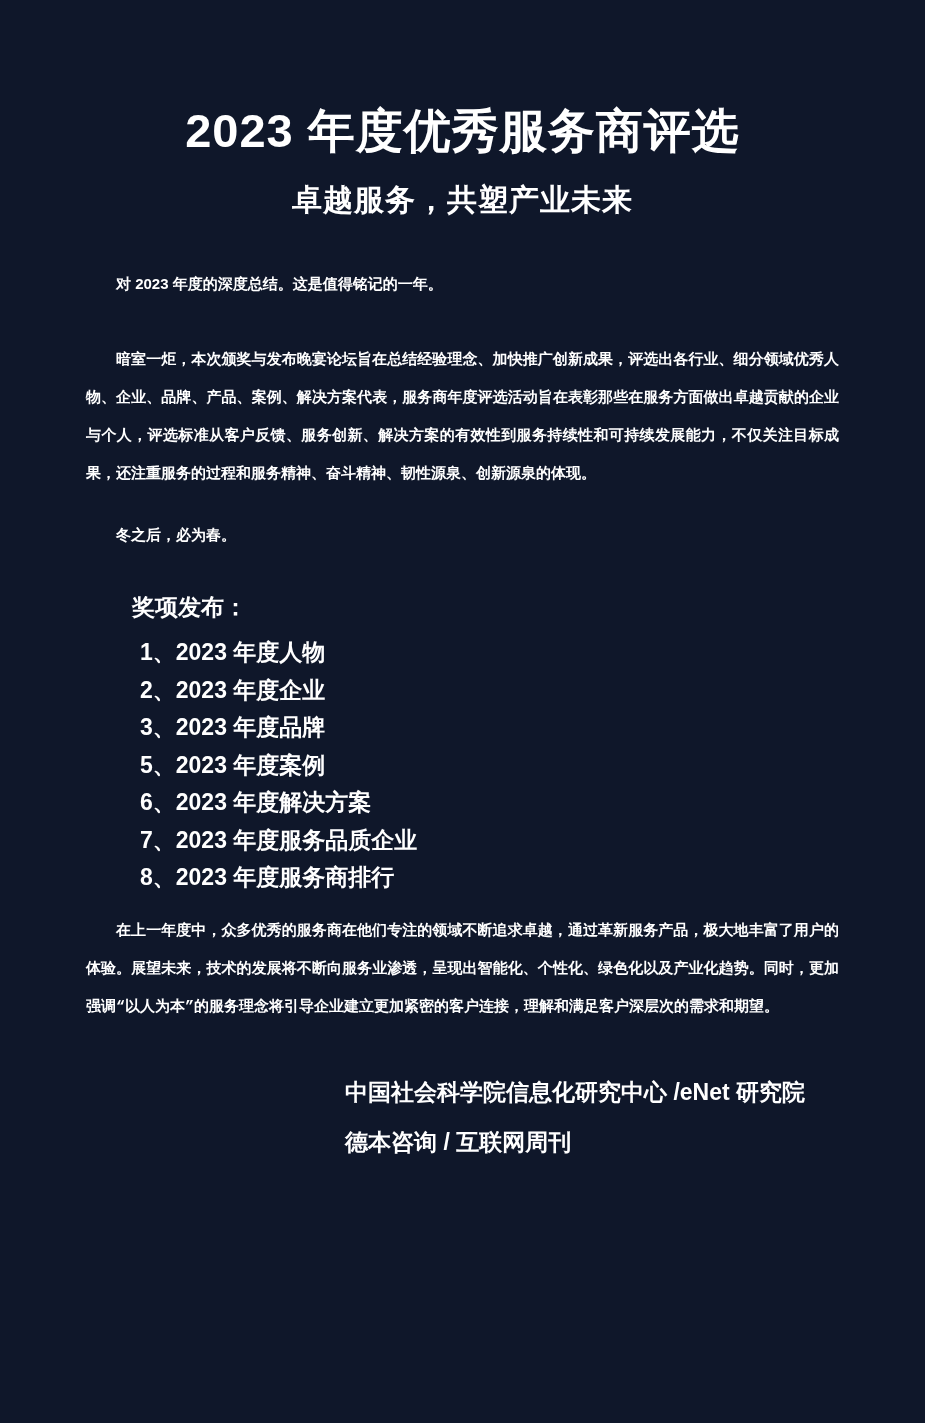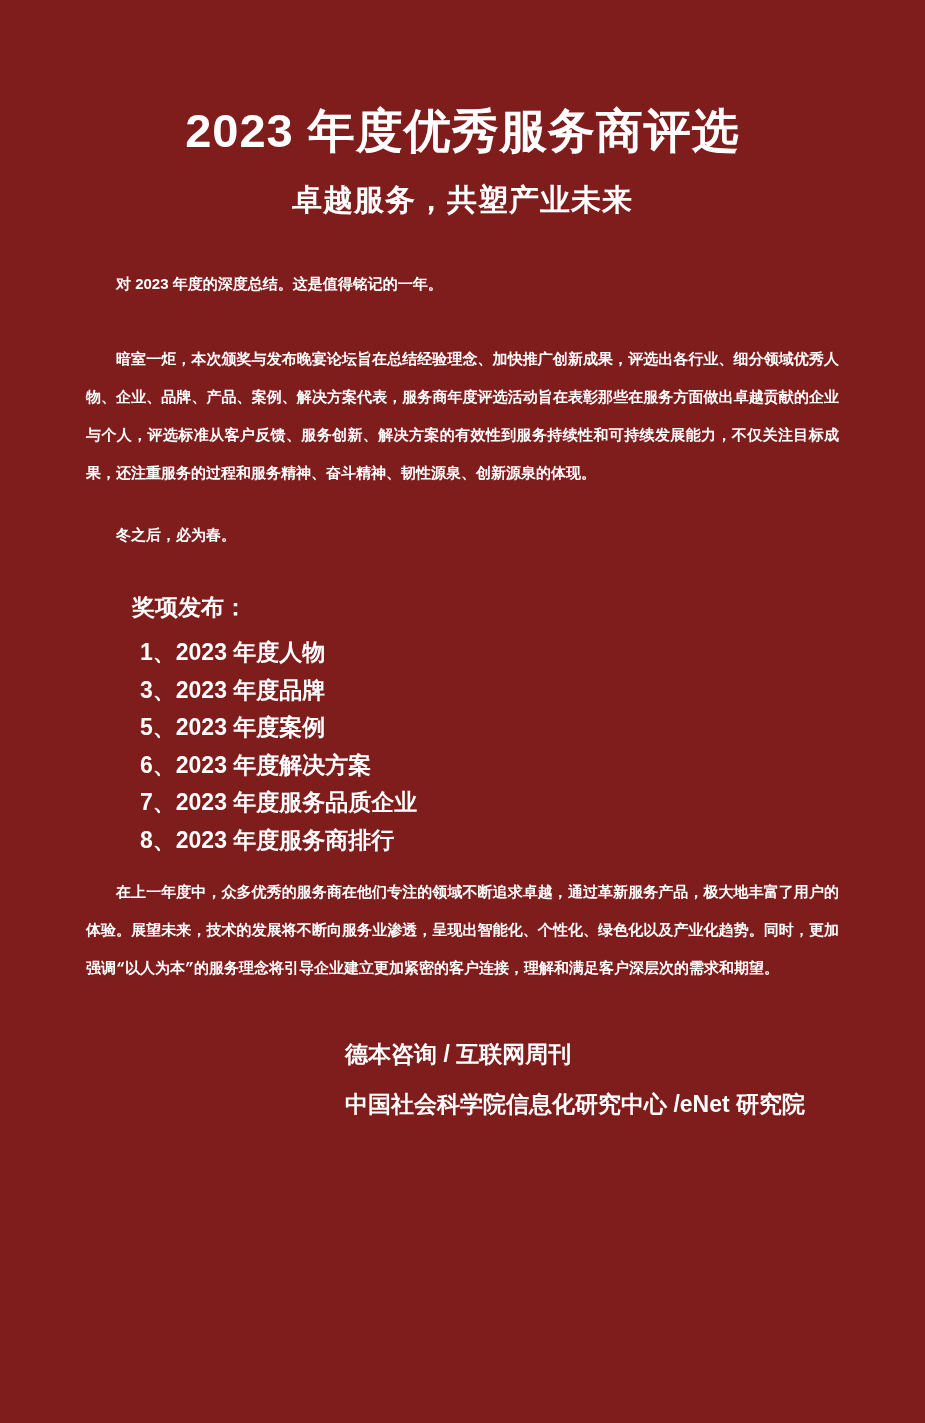--- a/index.html
+++ b/index.html
@@ -4,21 +4,21 @@
 <style>
   html, body {
     margin: 0;
     padding: 0;
     background: #ffffff;
   }
   .page {
     position: relative;
     width: 925px;
     height: 1423px;
-    background: #7f1d1d;
+    background: #0f172a;
     color: #FFFFFF;
     font-family: "Liberation Sans", sans-serif;
     font-weight: bold;
     overflow: hidden;
     box-sizing: border-box;
     padding: 0 86px;
   }
   .title {
     margin: 102px 0 0 0;
     font-size: 47px;
@@ -79,27 +79,28 @@
   <p class="para para-intro">对 2023 年度的深度总结。这是值得铭记的一年。</p>
 
   <p class="para para-main">暗室一炬，本次颁奖与发布晚宴论坛旨在总结经验理念、加快推广创新成果，评选出各行业、细分领域优秀人物、企业、品牌、产品、案例、解决方案代表，服务商年度评选活动旨在表彰那些在服务方面做出卓越贡献的企业与个人，评选标准从客户反馈、服务创新、解决方案的有效性到服务持续性和可持续发展能力，不仅关注目标成果，还注重服务的过程和服务精神、奋斗精神、韧性源泉、创新源泉的体现。</p>
 
   <p class="para para-winter">冬之后，必为春。</p>
 
   <p class="awards-heading">奖项发布：</p>
 
   <ul class="awards-list">
     <li>1、2023 年度人物</li>
+    <li>2、2023 年度企业</li>
     <li>3、2023 年度品牌</li>
     <li>5、2023 年度案例</li>
     <li>6、2023 年度解决方案</li>
     <li>7、2023 年度服务品质企业</li>
     <li>8、2023 年度服务商排行</li>
   </ul>
 
   <p class="para para-closing">在上一年度中，众多优秀的服务商在他们专注的领域不断追求卓越，通过革新服务产品，极大地丰富了用户的体验。展望未来，技术的发展将不断向服务业渗透，呈现出智能化、个性化、绿色化以及产业化趋势。同时，更加强调“以人为本”的服务理念将引导企业建立更加紧密的客户连接，理解和满足客户深层次的需求和期望。</p>
 
   <div class="footer">
+    <div>中国社会科学院信息化研究中心 /eNet 研究院</div>
     <div>德本咨询 / 互联网周刊</div>
-    <div>中国社会科学院信息化研究中心 /eNet 研究院</div>
   </div>
 
 </div>
 
 </body></html>

